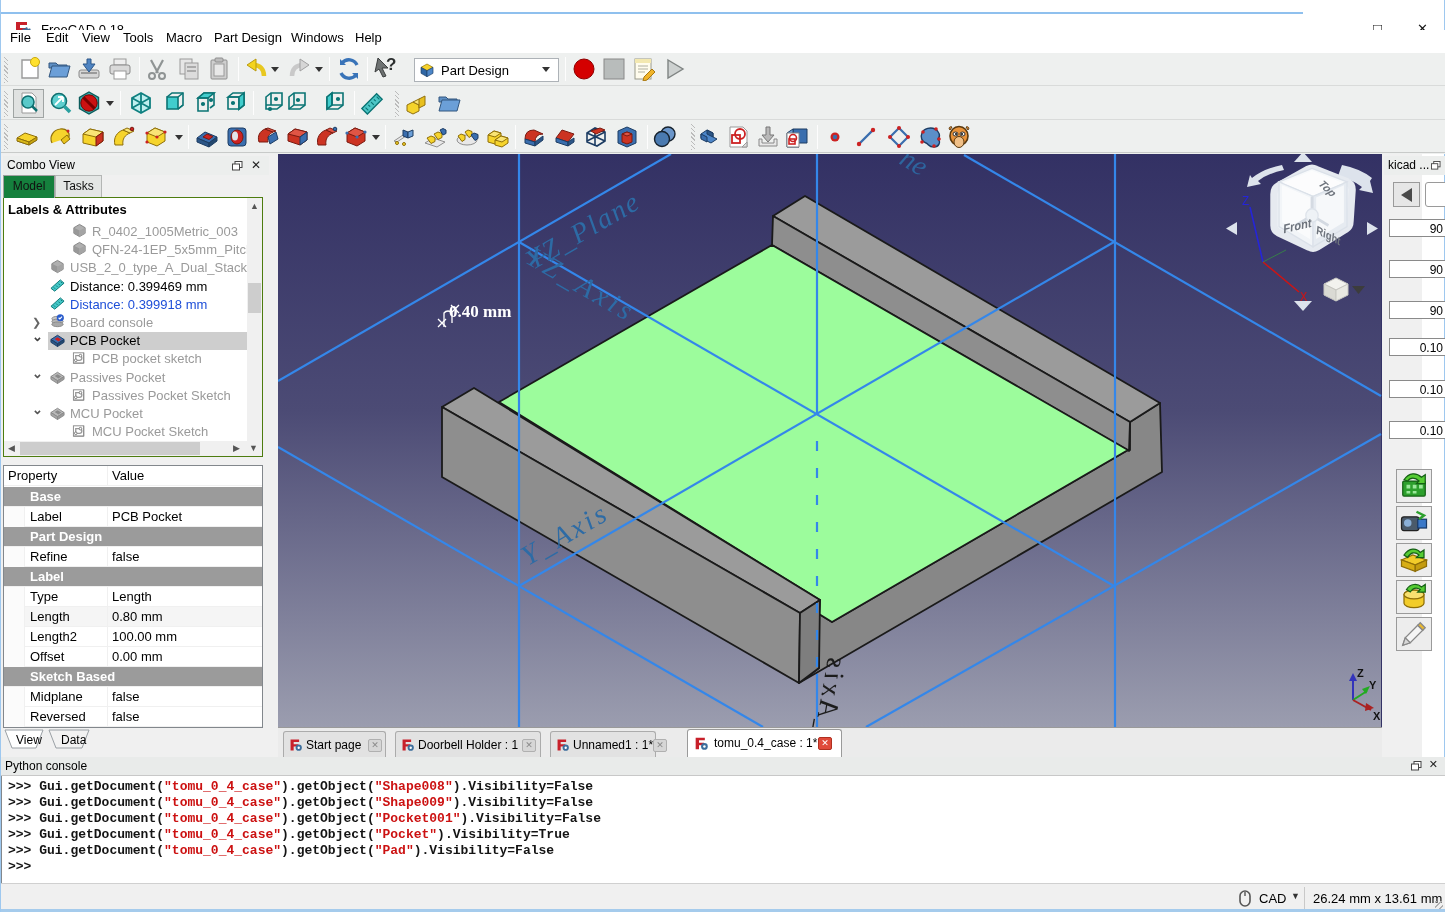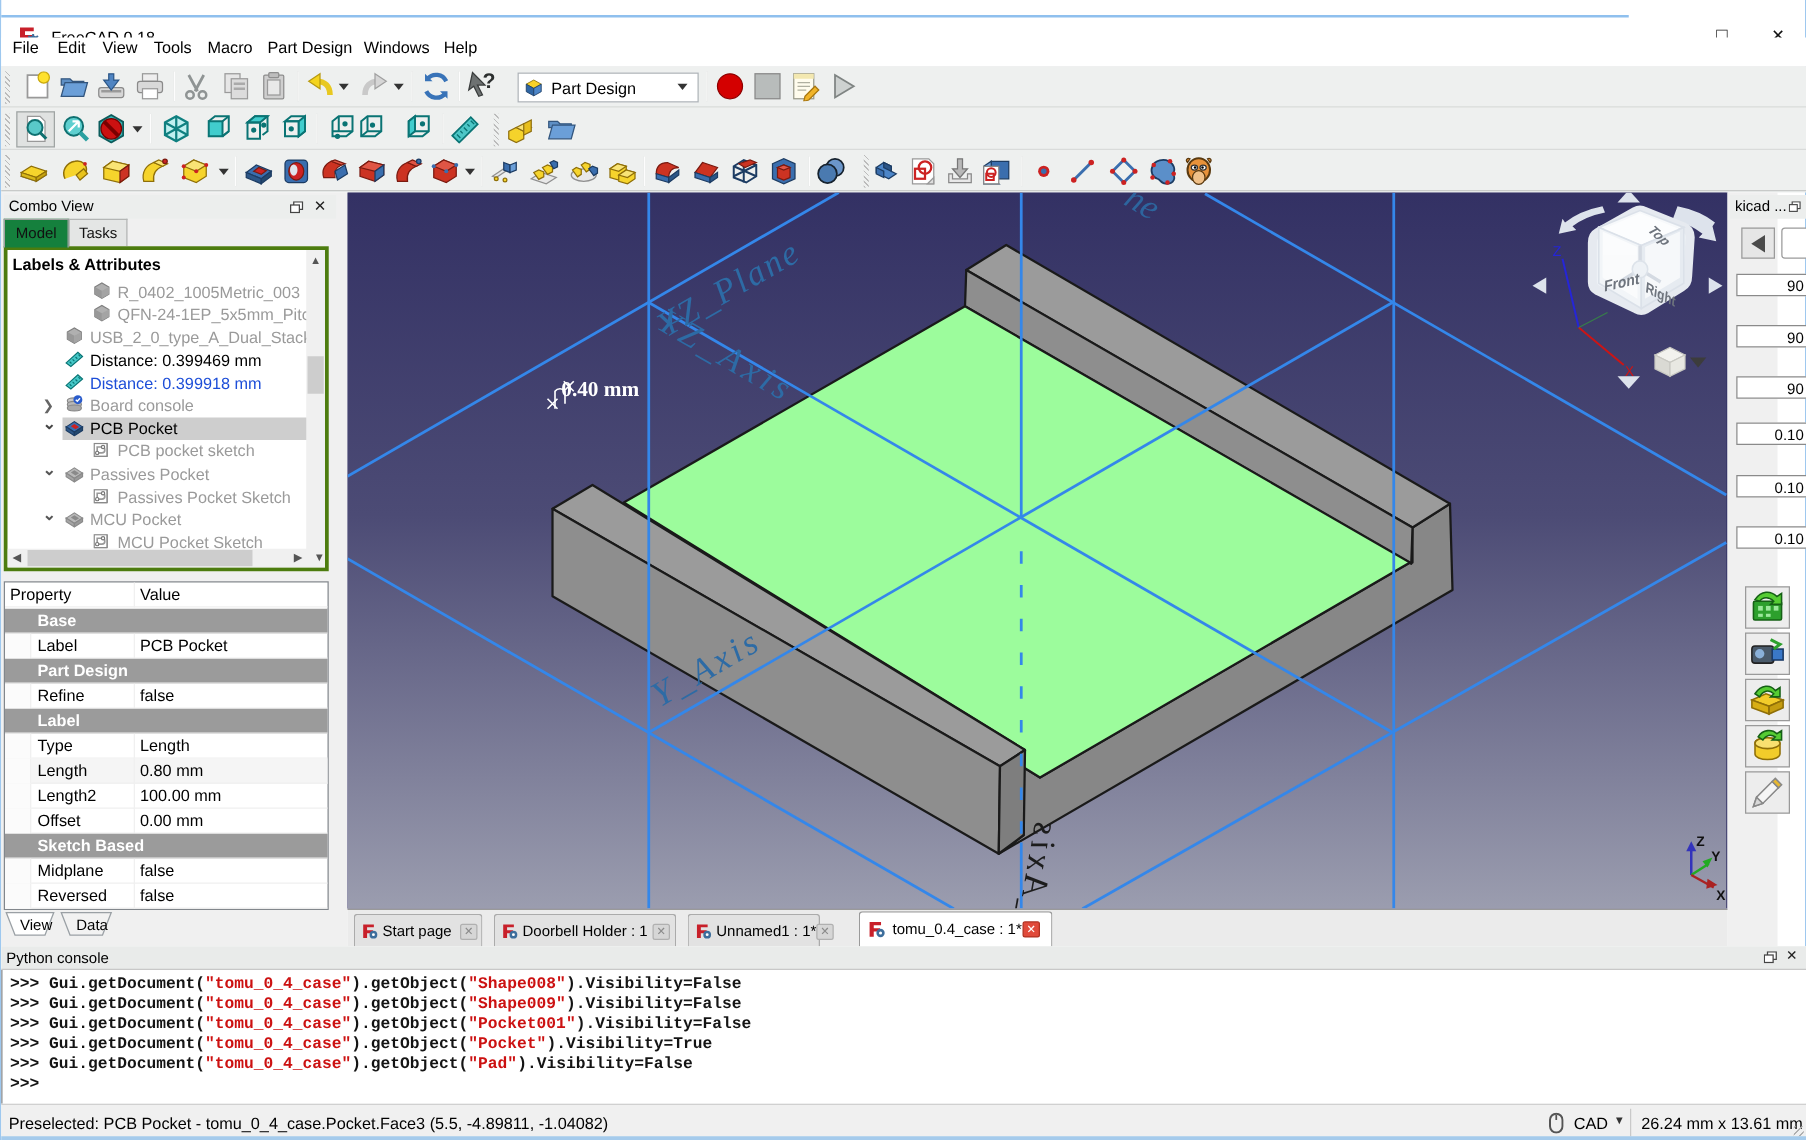--- a/index.html
+++ b/index.html
@@ -20,21 +20,21 @@
 #tbr2{top:34px;height:33px;border-bottom:1px solid #d9dbda}
 #tbr3{top:68px;height:32px;border-bottom:1px solid #c8cac9}
 .ic{position:absolute;width:24px;height:24px}
 .sep{position:absolute;width:1px;height:24px;background:#c9cbca;border-right:1px solid #fdfdfd}
 .grip{position:absolute;width:4px;height:26px;background:repeating-linear-gradient(45deg,#bbb 0 1px,transparent 1px 3px)}
 .dd{position:absolute;width:0;height:0;border-left:4px solid transparent;border-right:4px solid transparent;border-top:5px solid #333}
 
 #left{position:absolute;left:0;top:154px;width:277px;height:603px;background:#f0f0f0}
 #cvtitle{position:absolute;left:2px;top:2px;width:266px;height:19px;background:#eceeed;font-size:12px;color:#000;padding:2px 0 0 4px}
 .tab1{position:absolute;top:21px;height:22px;background:#e4e6e5;border:1px solid #b4b6b5;border-bottom:none;font-size:12px;text-align:center;padding-top:3px;color:#111}
-#tree{position:absolute;left:2px;top:43px;width:260px;height:260px;background:#fff;border:3px solid #4d7c0f;font-size:13px;overflow:hidden}
+#tree{position:absolute;left:2px;top:43px;width:260px;height:260px;background:#fff;border:1px solid #4d7c0f;font-size:13px;overflow:hidden}
 .trow{position:absolute;left:0;height:18px;white-space:nowrap}
 .tico{position:absolute;width:15px;height:15px}
 .gtxt{color:#9a9a9a}
 #ptable{position:absolute;left:2px;top:311px;width:260px;height:263px;background:#fff;border:1px solid #82878c;font-size:13px}
 .prow{position:absolute;left:0;width:258px;height:20px;border-bottom:1px solid #f0f0f0}
 .pgroup{background:#9b9b9b;color:#fff;font-weight:bold;padding:2px 0 0 26px}
 .pname{position:absolute;left:26px;top:2px;color:#000}
 .pval{position:absolute;left:108px;top:2px;color:#000}
 .pgut{position:absolute;left:0;top:0;width:21px;height:20px;background:#fbfbfb;border-right:1px solid #f0f0f0}
 .pdiv{position:absolute;left:103px;top:0;width:1px;height:20px;background:#f0f0f0}
@@ -865,21 +865,20 @@
  <div id="pybody">
   <div class="pline" style="top:3px">&gt;&gt;&gt; Gui.getDocument(<span class="red">"tomu_0_4_case"</span>).getObject(<span class="red">"Shape008"</span>).Visibility=False</div>
   <div class="pline" style="top:19px">&gt;&gt;&gt; Gui.getDocument(<span class="red">"tomu_0_4_case"</span>).getObject(<span class="red">"Shape009"</span>).Visibility=False</div>
   <div class="pline" style="top:35px">&gt;&gt;&gt; Gui.getDocument(<span class="red">"tomu_0_4_case"</span>).getObject(<span class="red">"Pocket001"</span>).Visibility=False</div>
   <div class="pline" style="top:51px">&gt;&gt;&gt; Gui.getDocument(<span class="red">"tomu_0_4_case"</span>).getObject(<span class="red">"Pocket"</span>).Visibility=True</div>
   <div class="pline" style="top:67px">&gt;&gt;&gt; Gui.getDocument(<span class="red">"tomu_0_4_case"</span>).getObject(<span class="red">"Pad"</span>).Visibility=False</div>
   <div class="pline" style="top:83px">&gt;&gt;&gt;</div>
  </div>
 </div>
 <div id="status">
-  <span class="msg">Preselected: PCB Pocket - tomu_0_4_case.Pocket.Face3 (5.5, -4.89811, -1.04082)</span>
   <svg style="position:absolute;left:1238px;top:6px" width="12" height="17" viewBox="0 0 12 17">
         <rect x="1" y="1" width="10" height="15" rx="5" fill="none" stroke="#555" stroke-width="1.6"></rect>
         <line x1="6" y1="2" x2="6" y2="6" stroke="#555" stroke-width="1.4"></line>
       </svg>
   <span style="position:absolute;left:1258px;top:7px">CAD</span>
   <span style="position:absolute;left:1290px;top:7px;font-size:9px;color:#333">▼</span>
   <div style="position:absolute;left:1303px;top:3px;width:1px;height:22px;background:#c9c9c9"></div>
   <span style="position:absolute;left:1312px;top:7px">26.24 mm x 13.61 mm</span>
   <div style="position:absolute;right:3px;bottom:3px;width:8px;height:8px;background:repeating-linear-gradient(135deg,#b0b0b0 0 1.5px,transparent 1.5px 4px)"></div>
 </div>

